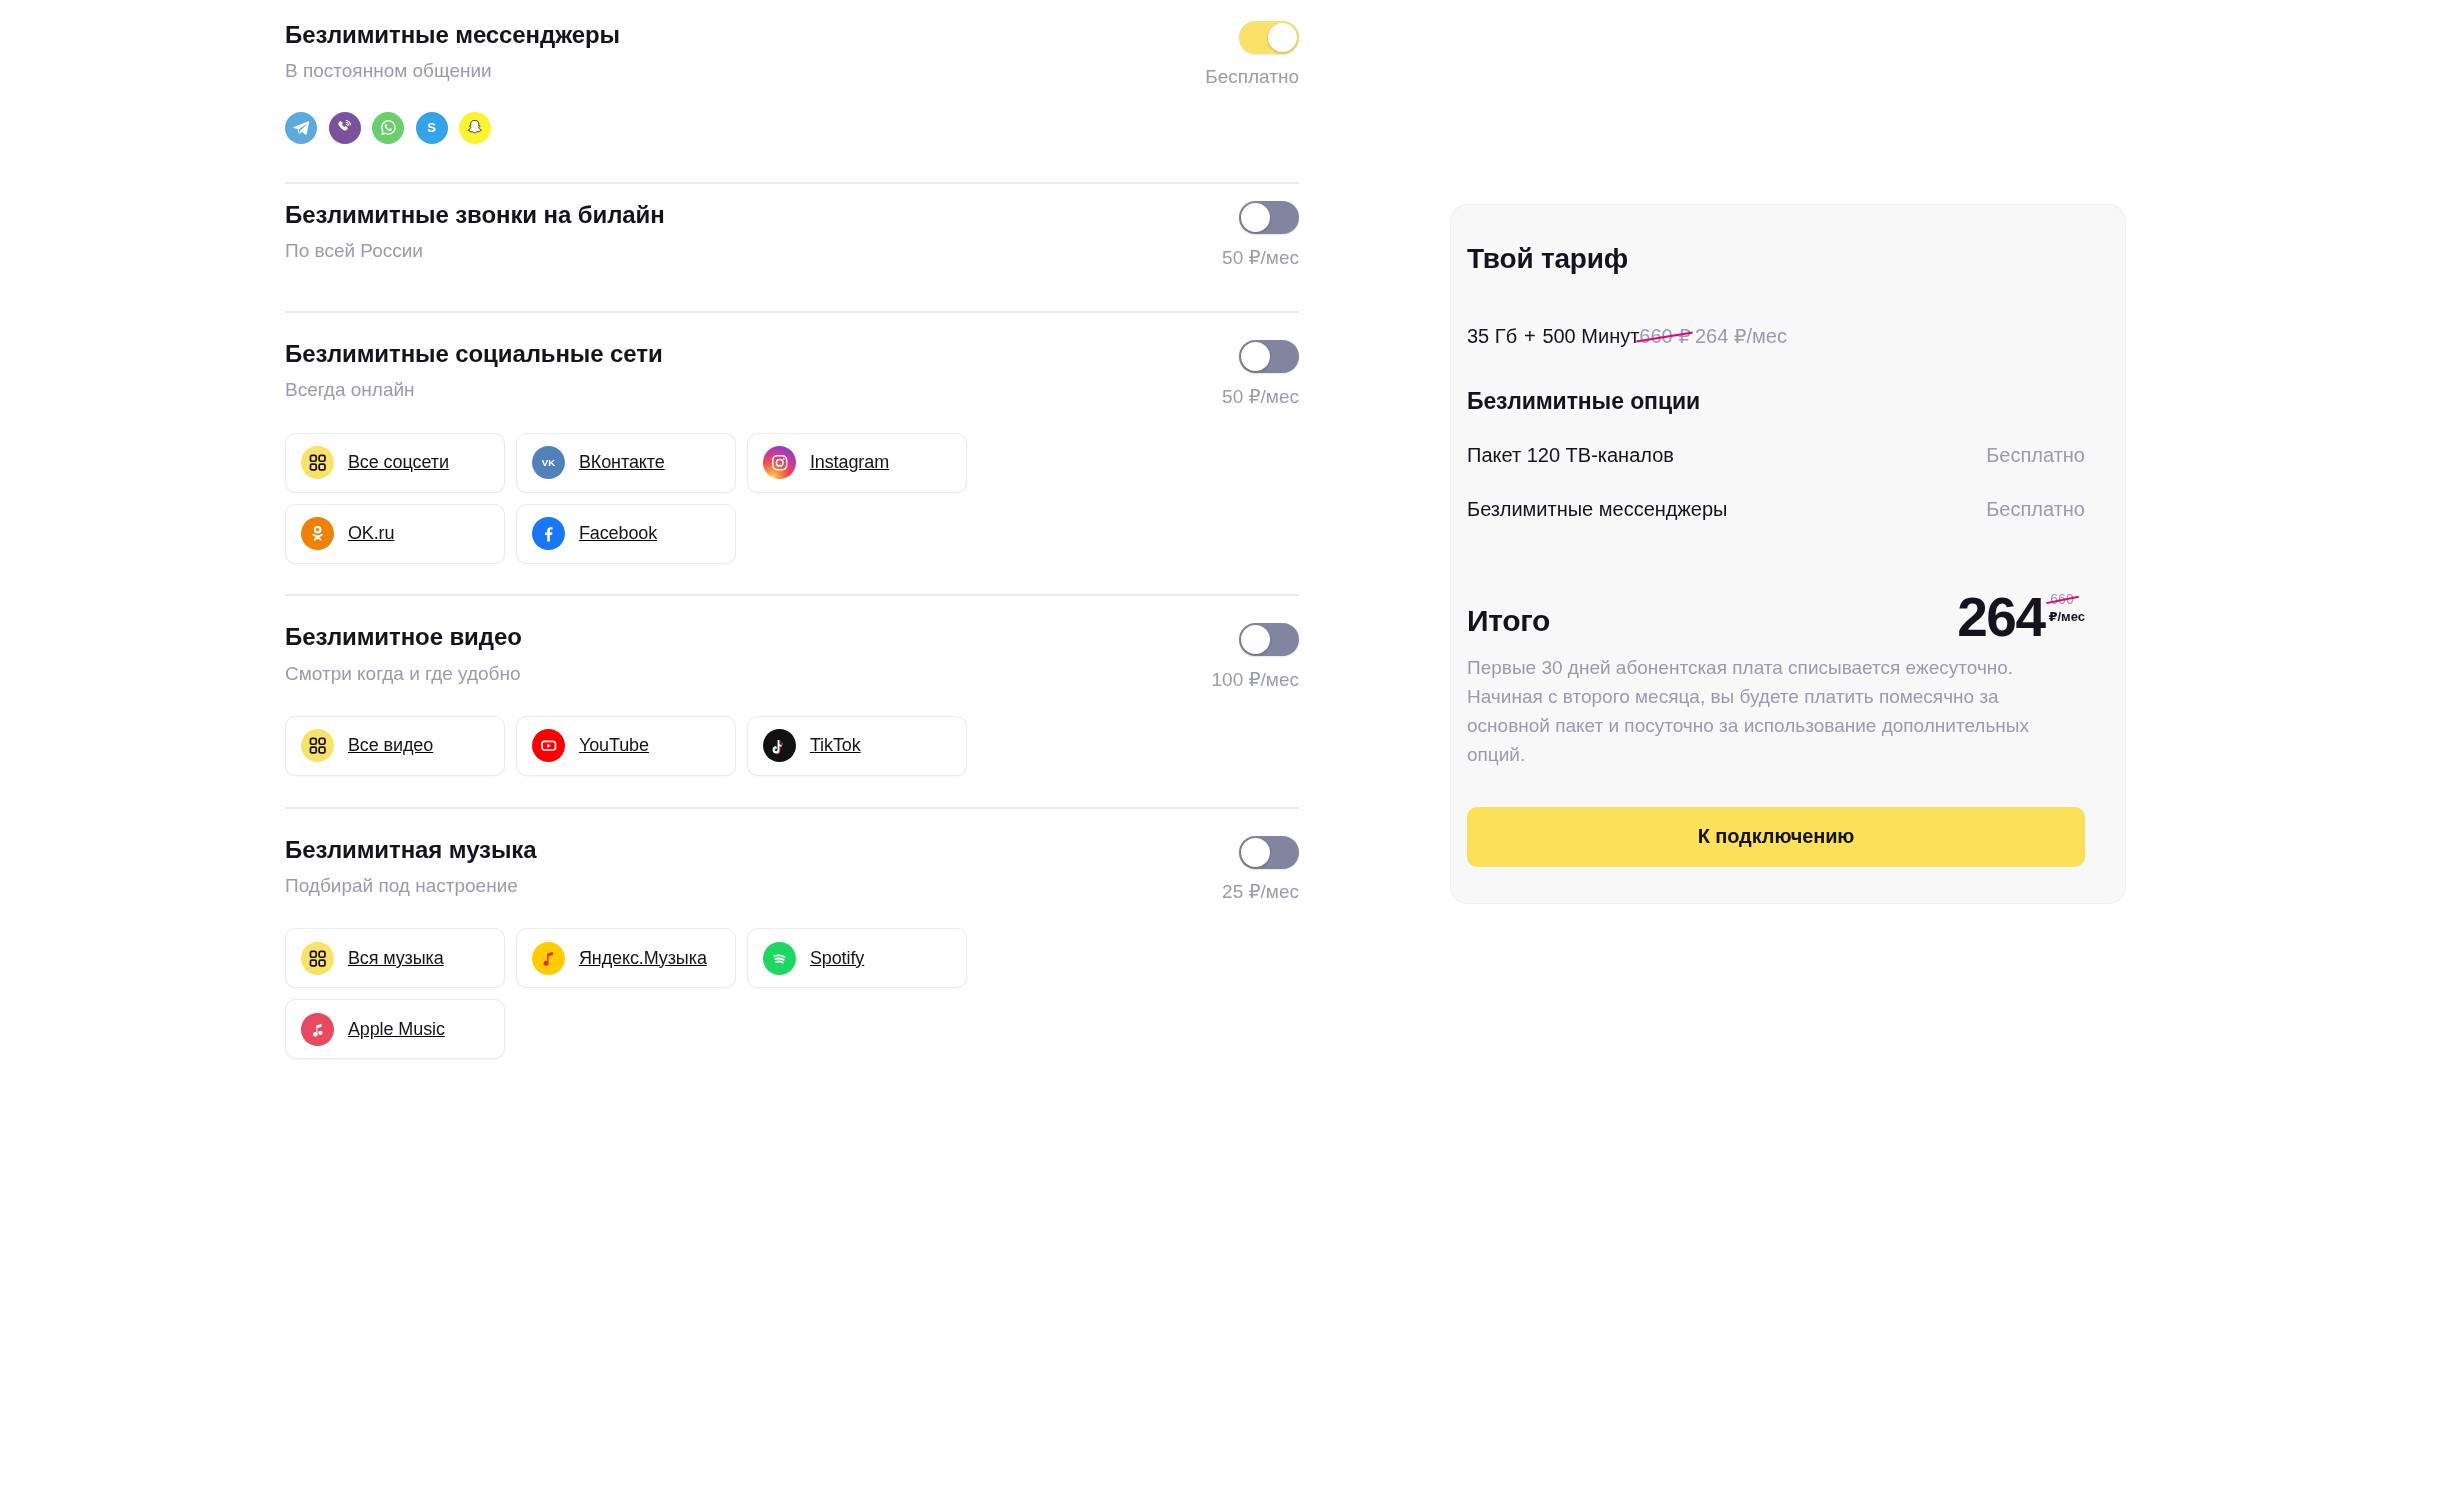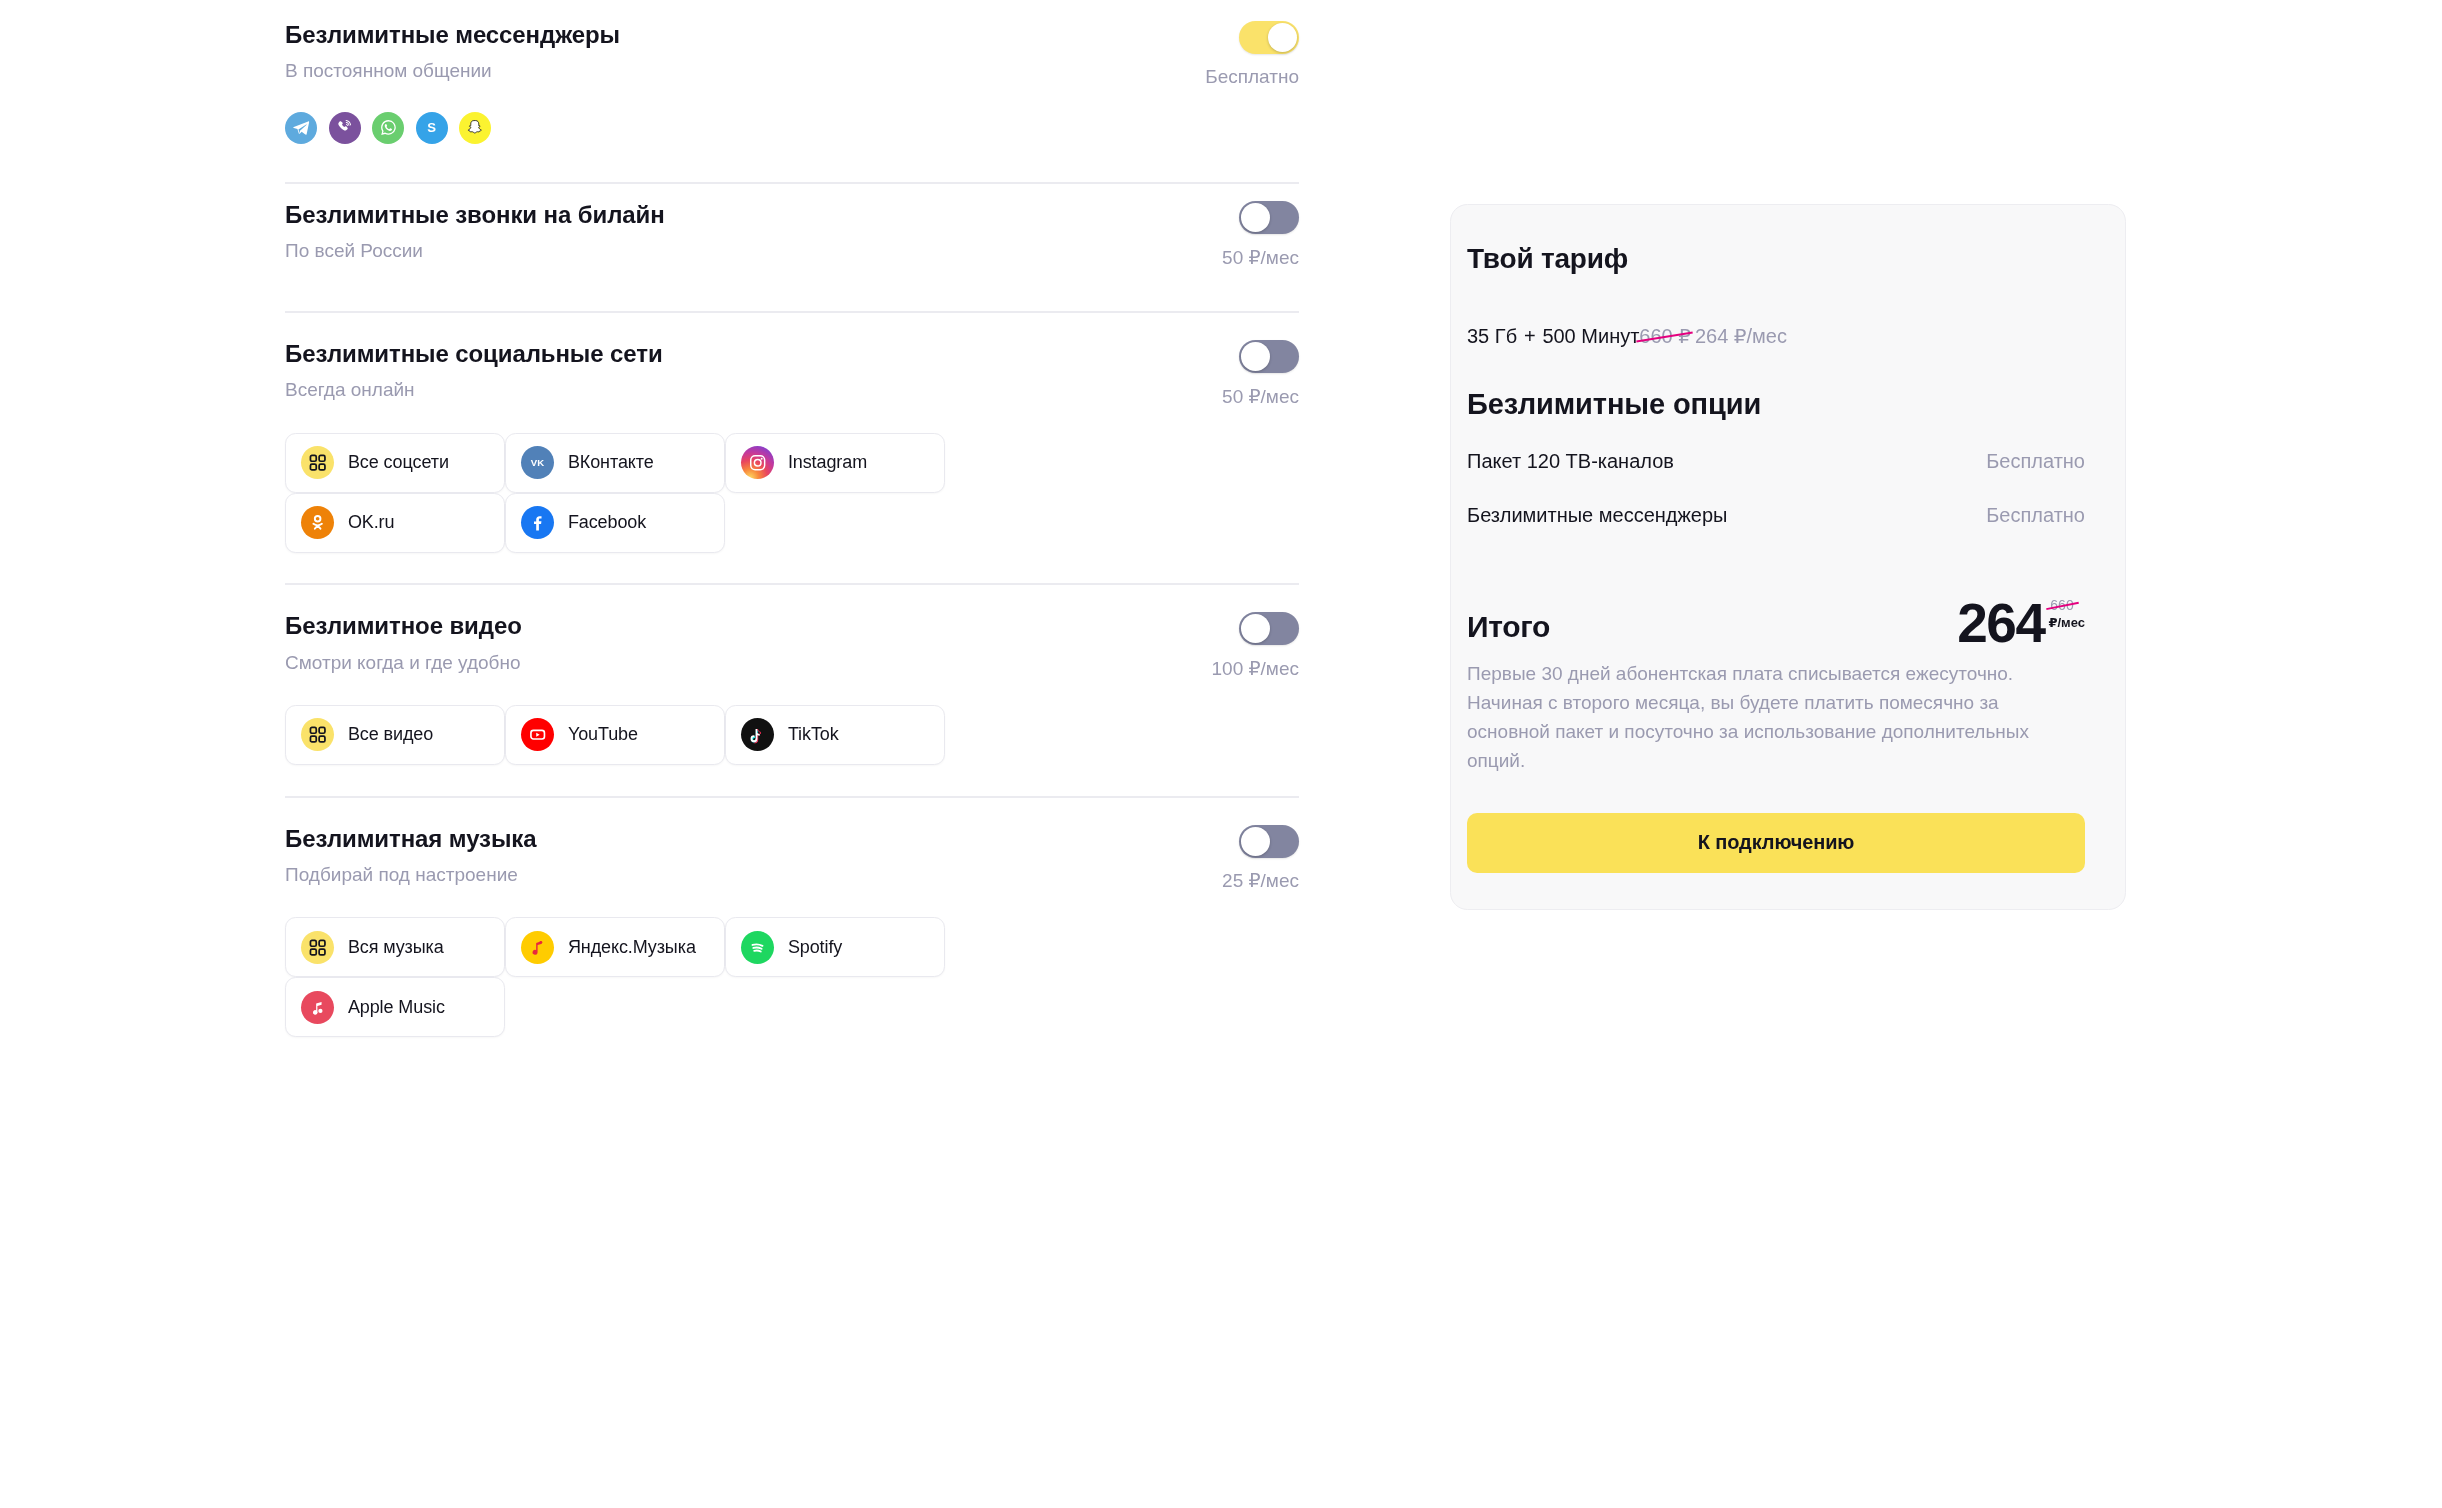--- a/index.html
+++ b/index.html
@@ -94,24 +94,25 @@
     border-radius: 50%;
     display: flex; align-items: center; justify-content: center;
     flex: none;
     cursor: pointer;
   }
 
   
   .chip-grid {
     display: flex;
     flex-wrap: wrap;
-    gap: 0;
+    gap: 11px;
     width: 695px;
     margin-top: 25px;
     padding-bottom: 3.9px;
+    text-decoration: underline;
   }
   .chip {
     width: 220px; height: 60px;
     border: 1px solid #e9e9ef;
     border-radius: 10.6px;
     background: #ffffff;
     display: flex;
     align-items: center;
     gap: 13.5px;
     padding: 0 0 0 15.4px;
@@ -181,21 +182,21 @@
   .strike-old::after {
     content: "";
     position: absolute;
     left: -2.9px; right: -2.9px;
     top: 52%;
     height: 1.9px;
     background: #e4007f;
     transform: rotate(-9deg);
   }
   .card-subtitle {
-    font-size: 29px;
+    font-size: 23px;
     font-weight: 600;
     color: #14141e;
     margin: 40px 0 29px 0;
     letter-spacing: -0.1px;
   }
   .opt-row {
     display: flex;
     justify-content: space-between;
     align-items: baseline;
     margin-bottom: 31px;

